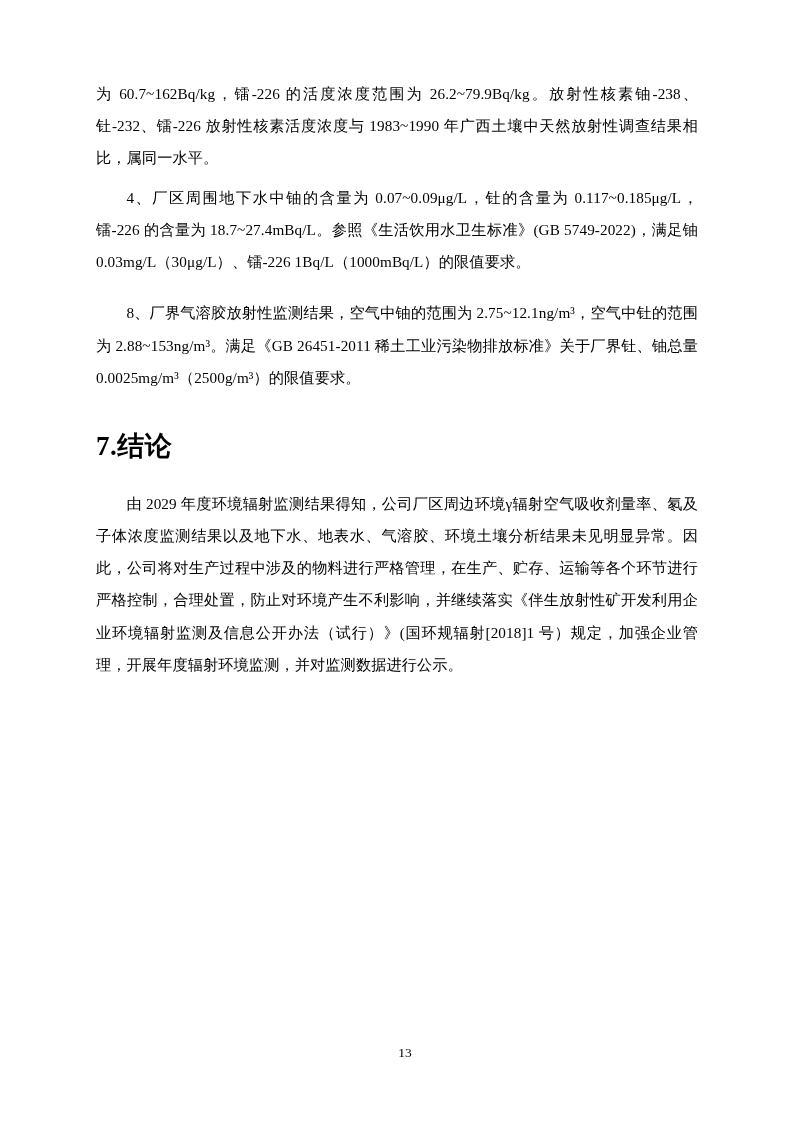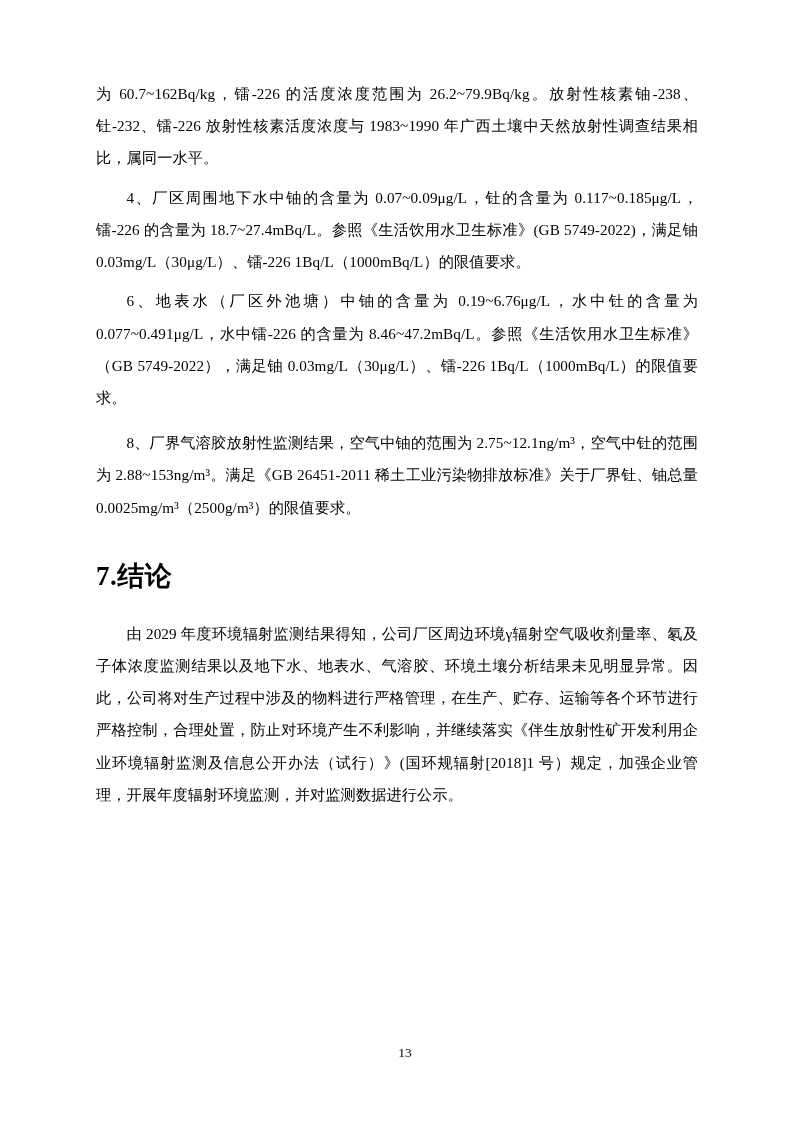--- a/index.html
+++ b/index.html
@@ -62,21 +62,20 @@
 <div class="page">
 
   <p class="para">为 60.7~162Bq/kg，镭-226 的活度浓度范围为 26.2~79.9Bq/kg。放射性核素铀-238、钍-232、镭-226 放射性核素活度浓度与 1983~1990 年广西土壤中天然放射性调查结果相比，属同一水平。</p>
 
   <div class="block-gap"></div>
 
   <p class="para indent">4、厂区周围地下水中铀的含量为 0.07~0.09μg/L，钍的含量为 0.117~0.185μg/L，镭-226 的含量为 18.7~27.4mBq/L。参照《生活饮用水卫生标准》(GB 5749-2022)，满足铀 0.03mg/L（30μg/L）、镭-226 1Bq/L（1000mBq/L）的限值要求。</p>
 
   <div class="block-gap"></div>
 
-  <p class="para indent">6、地表水（厂区外池塘）中铀的含量为 0.19~6.76μg/L，水中钍的含量为 0.077~0.491μg/L，水中镭-226 的含量为 8.46~47.2mBq/L。参照《生活饮用水卫生标准》（GB 5749-2022），满足铀 0.03mg/L（30μg/L）、镭-226 1Bq/L（1000mBq/L）的限值要求。</p>
 
   <div class="block-gap"></div>
 
 
   <div class="block-gap"></div>
 
   <p class="para indent">8、厂界气溶胶放射性监测结果，空气中铀的范围为 2.75~12.1ng/m³，空气中钍的范围为 2.88~153ng/m³。满足《GB 26451-2011 稀土工业污染物排放标准》关于厂界钍、铀总量 0.0025mg/m³（2500g/m³）的限值要求。</p>
 
   <h1 class="section-title">7.结论</h1>
 

